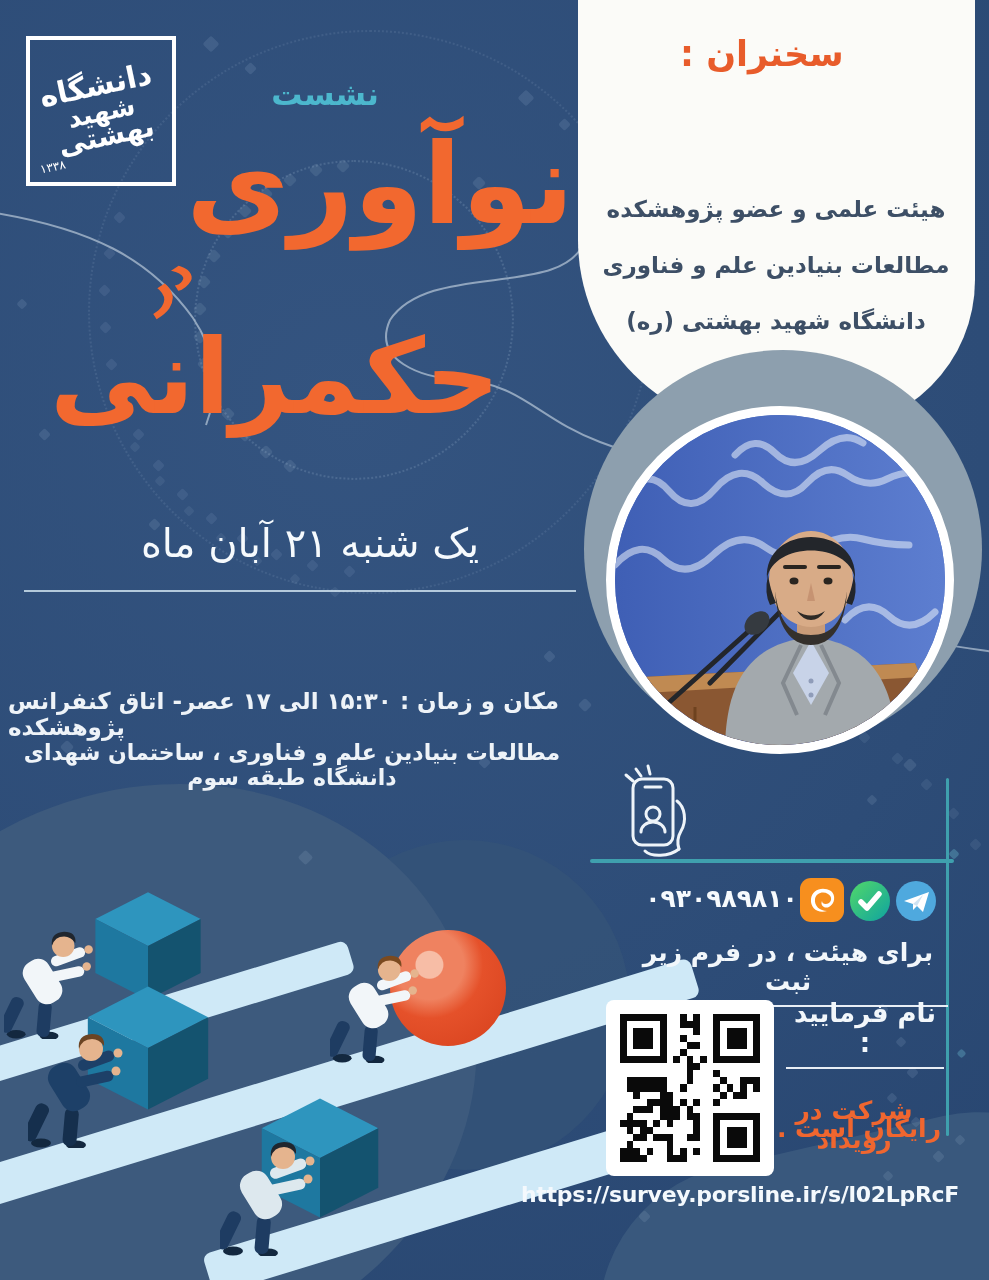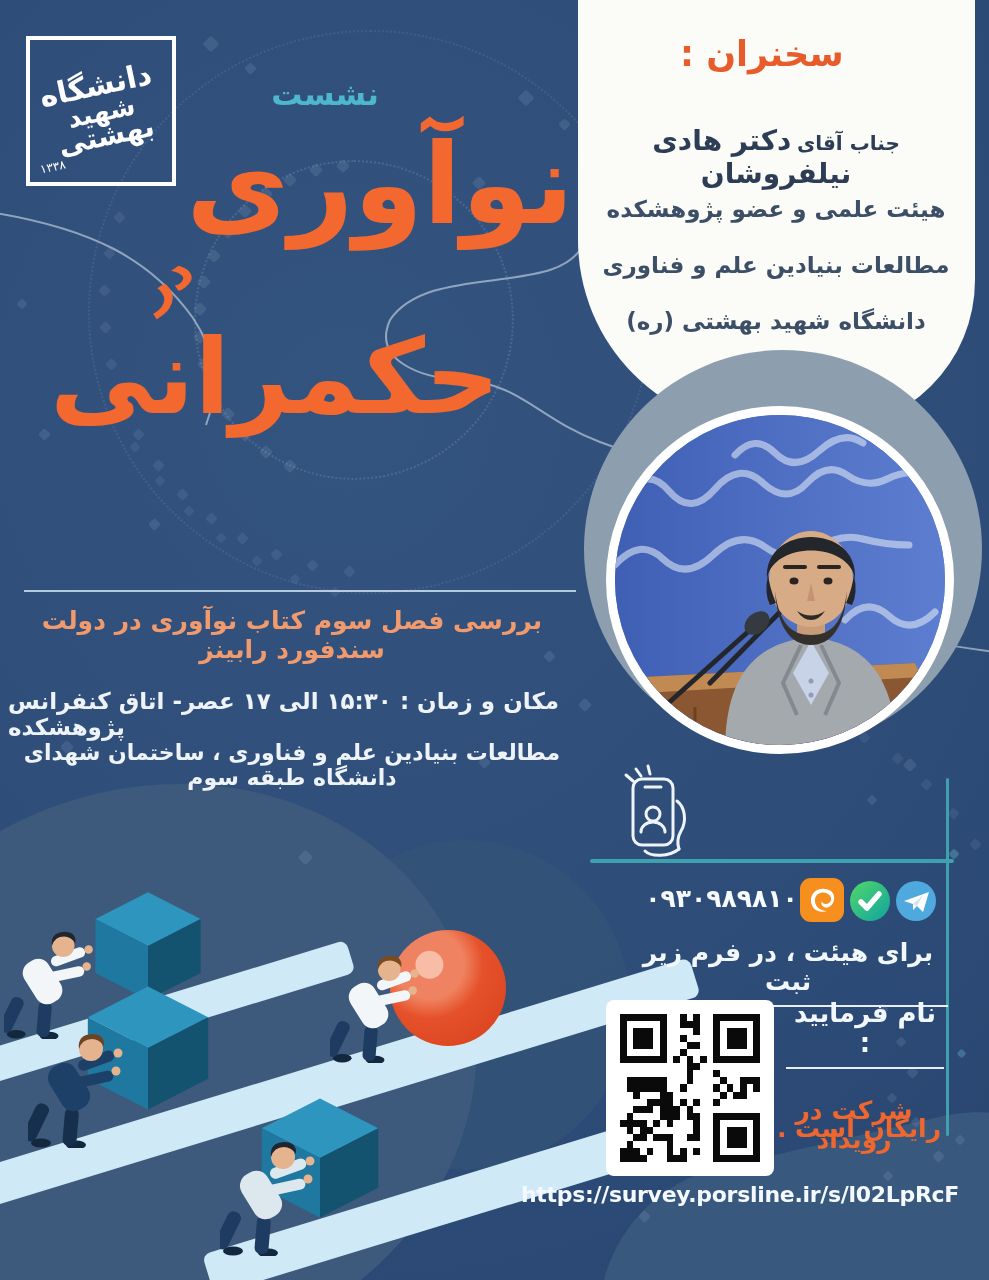--- a/index.html
+++ b/index.html
@@ -254,31 +254,27 @@
       <span class="lc3">بهشتی</span>
     </div>
     <span class="logo-year">۱۳۳۸</span>
   </div>
 
   <div class="abs session-label">نشست</div>
   <div class="abs title-w1">نوآوری</div>
   <div class="abs title-conn">در</div>
   <div class="abs title-w2">حکمرانی</div>
 
+  <div class="abs date-line">یک شنبه ۲۱ آبان ماه</div>
   <div class="abs date-divider"></div>
-  <div class="abs subtitle">بررسی فصل سوم کتاب نوآوری در دولت  سندفورد رابینز</div>
   <div class="abs loc1">مکان و زمان : ۱۵:۳۰ الی ۱۷ عصر- اتاق کنفرانس پژوهشکده</div>
   <div class="abs loc2">مطالعات بنیادین علم و فناوری ، ساختمان شهدای دانشگاه طبقه سوم</div>
 
   <div class="abs panel"></div>
   <div class="abs panel-heading">سخنران :</div>
-  <div class="abs name-row">
-    <span class="name-prefix">جناب آقای</span>
-    <span class="name-main">دکتر هادی نیلفروشان</span>
-  </div>
   <div class="abs bio bio1">هیئت علمی و عضو پژوهشکده</div>
   <div class="abs bio bio2">مطالعات بنیادین علم و فناوری</div>
   <div class="abs bio bio3">دانشگاه شهید بهشتی (ره)</div>
 
   <div class="abs gray-circle"></div>
   <div class="abs photo">
     <svg viewBox="0 0 330 330" width="330" height="330">
       <defs>
         <linearGradient id="bgr" x1="0" y1="0" x2="1" y2="0">
           <stop offset="0" stop-color="#3f5fb5"></stop>

